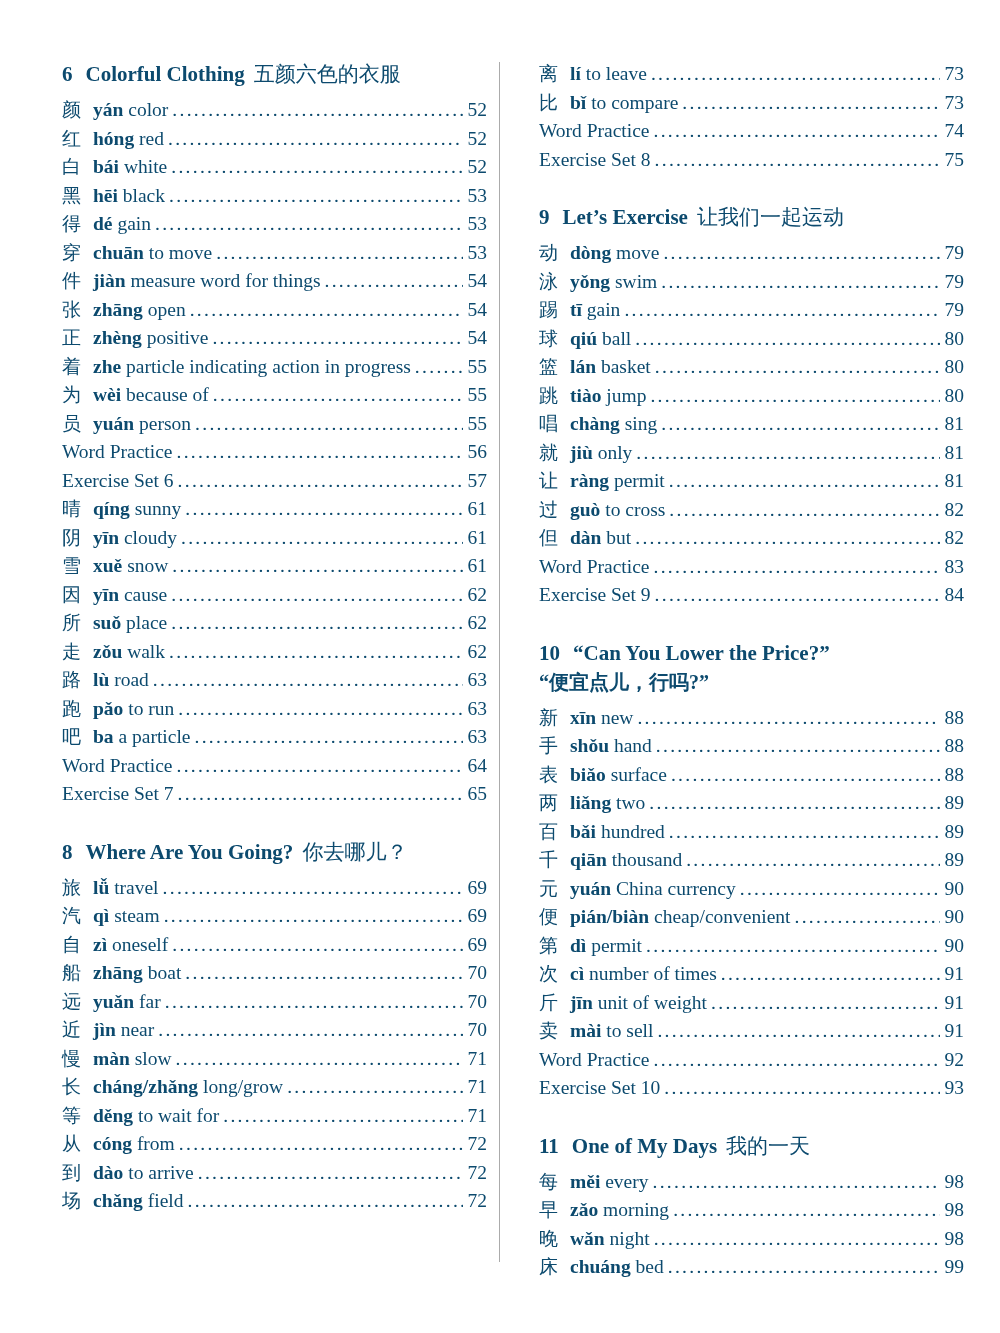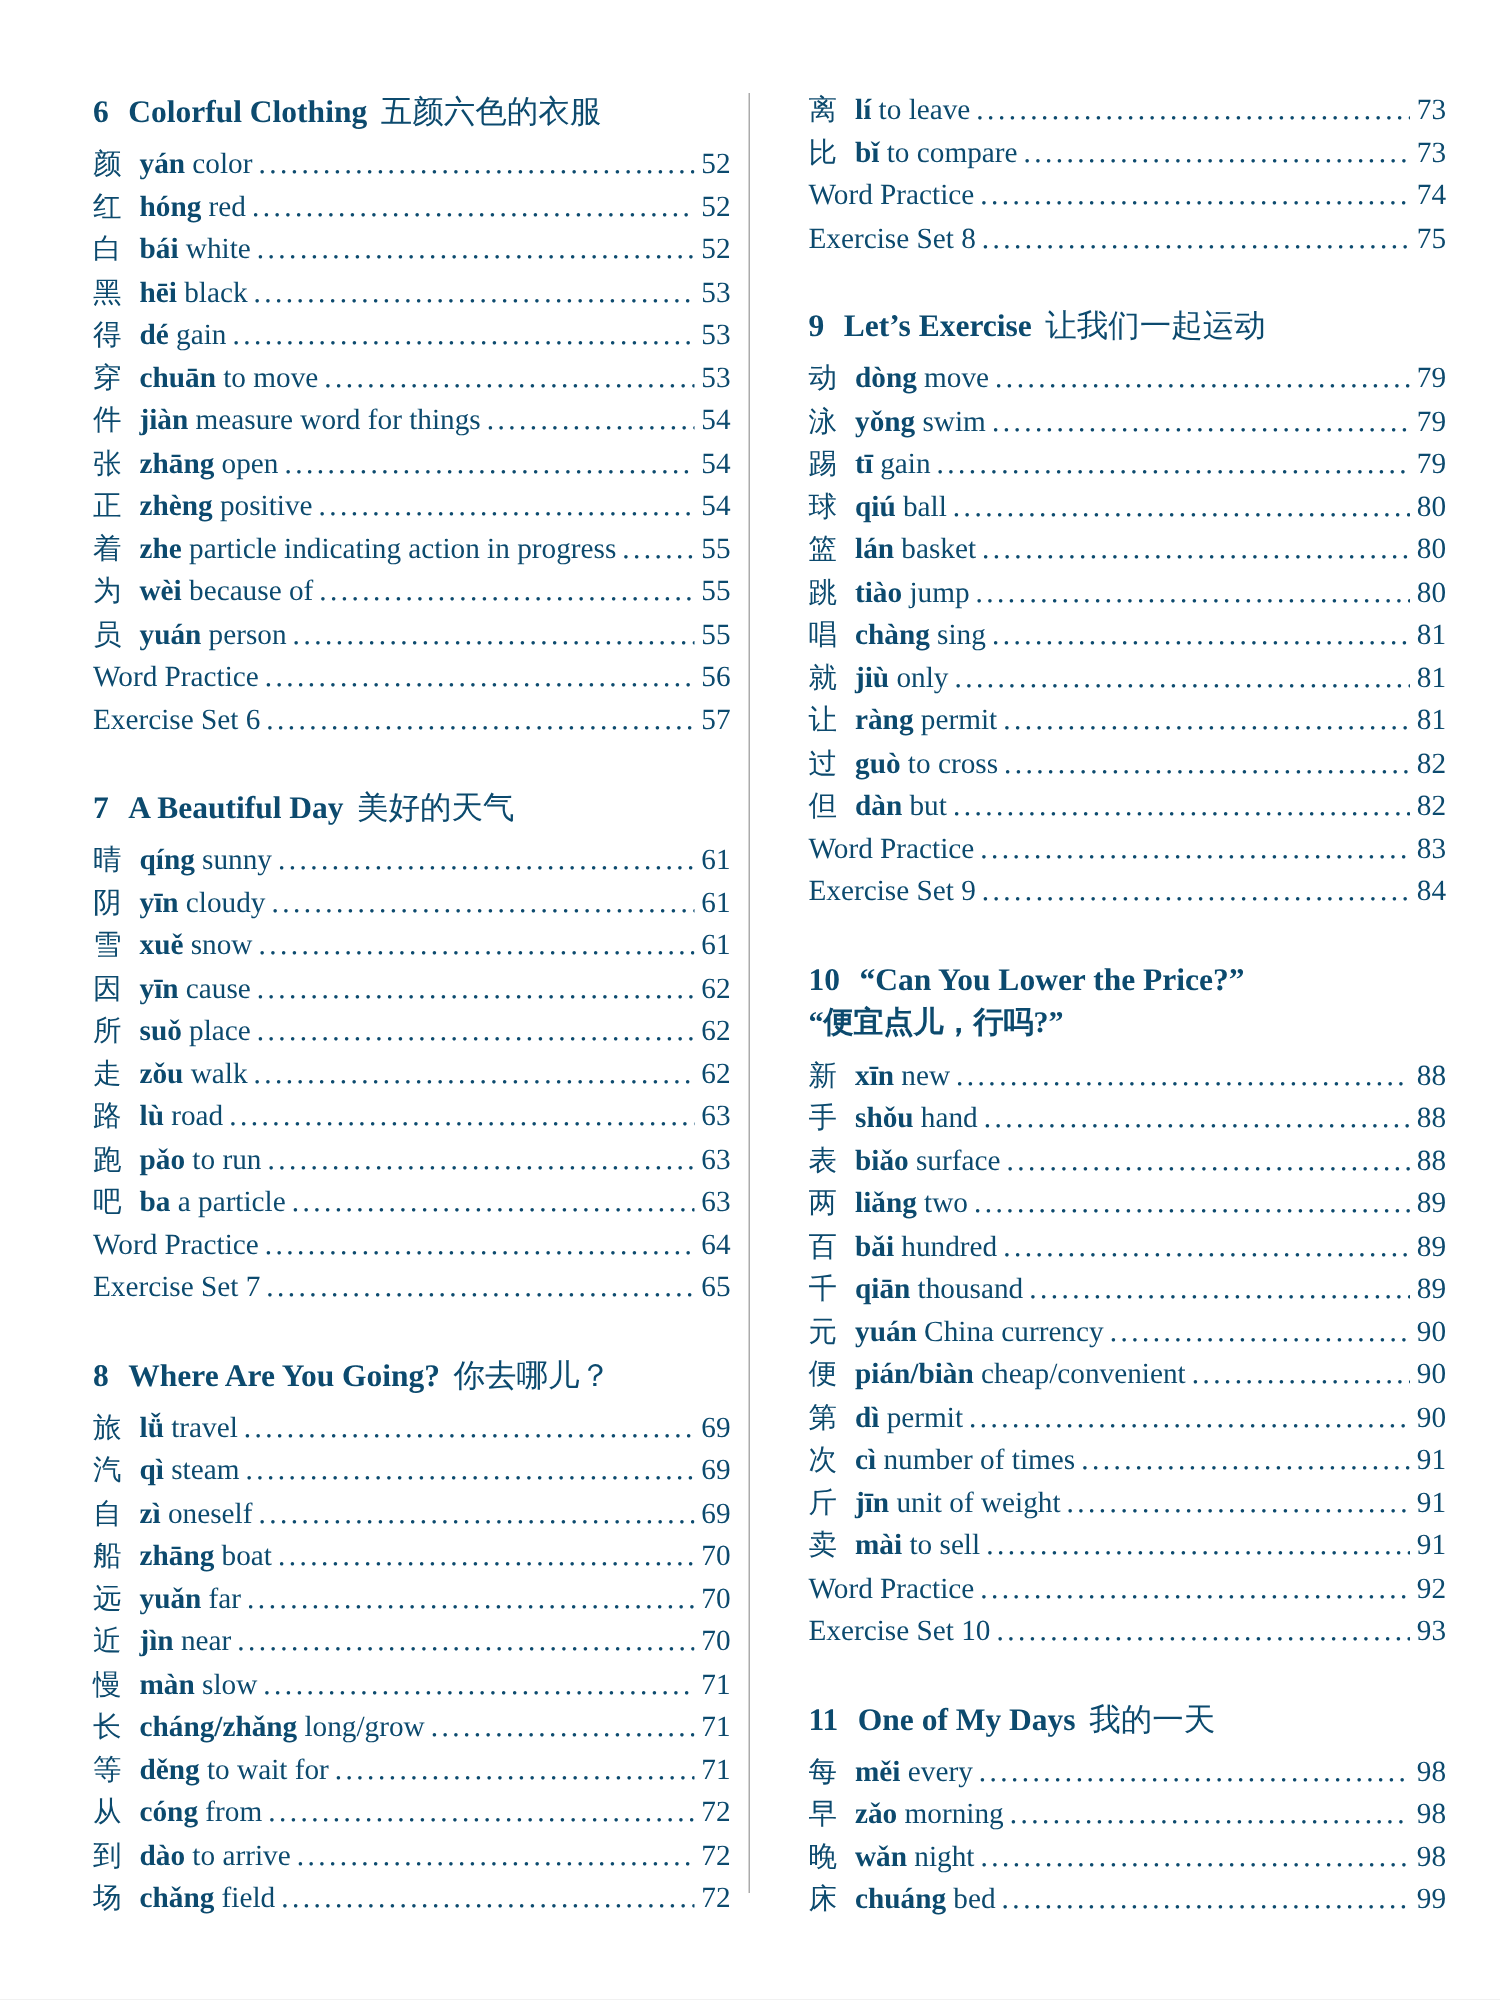--- a/index.html
+++ b/index.html
@@ -131,23 +131,20 @@
         <div class="entry">
           <span class="etext"><span class="gloss">Word Practice</span></span>
           <span class="leader"></span>
           <span class="pagenum">56</span>
         </div>
         <div class="entry">
           <span class="etext"><span class="gloss">Exercise Set 6</span></span>
           <span class="leader"></span>
           <span class="pagenum">57</span>
         </div>
-        <div class="heading">
-          <div class="hline"><span class="num">7</span><span class="ten">A Beautiful Day</span><span class="tzh">美好的天气</span></div>
-        </div>
         <div class="entry">
           <span class="hanzi">晴</span>
           <span class="etext"><b class="pinyin">qíng</b> <span class="gloss">sunny</span></span>
           <span class="leader"></span>
           <span class="pagenum">61</span>
         </div>
         <div class="entry">
           <span class="hanzi">阴</span>
           <span class="etext"><b class="pinyin">yīn</b> <span class="gloss">cloudy</span></span>
           <span class="leader"></span>

